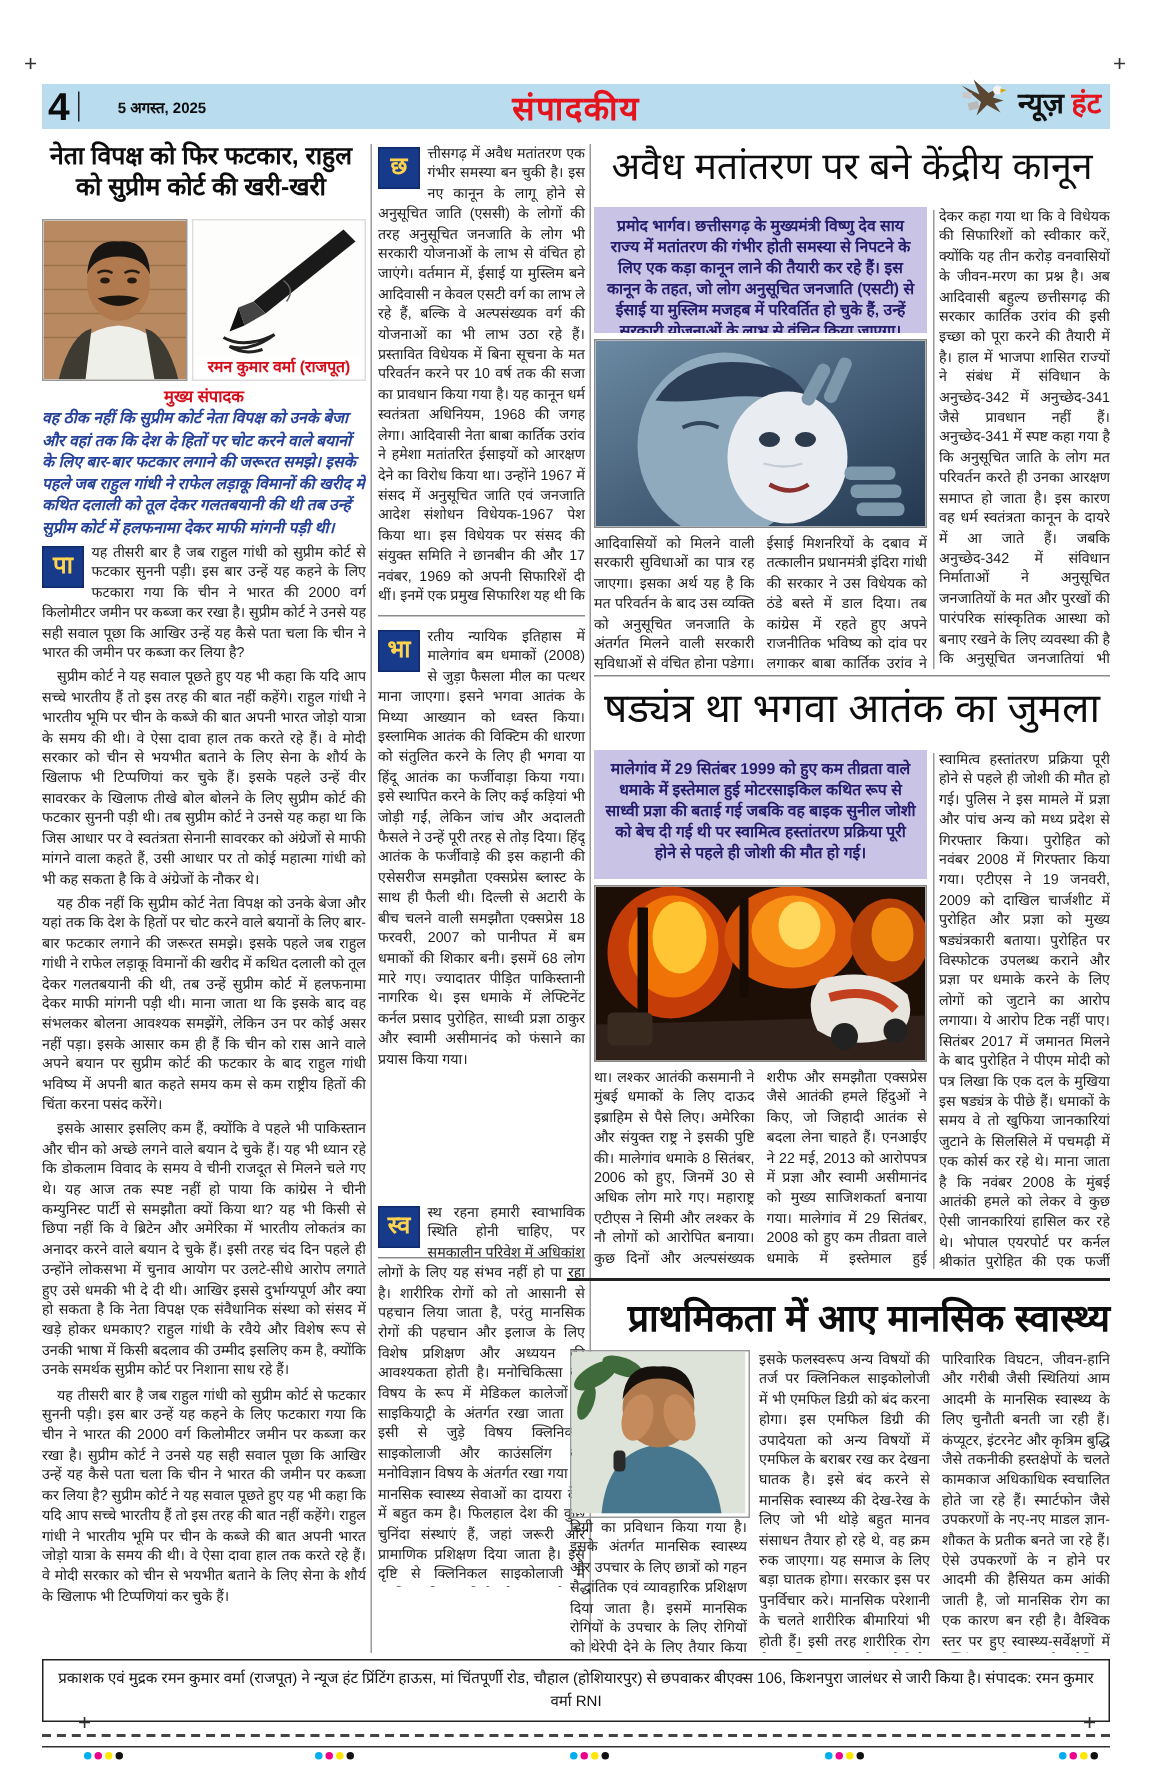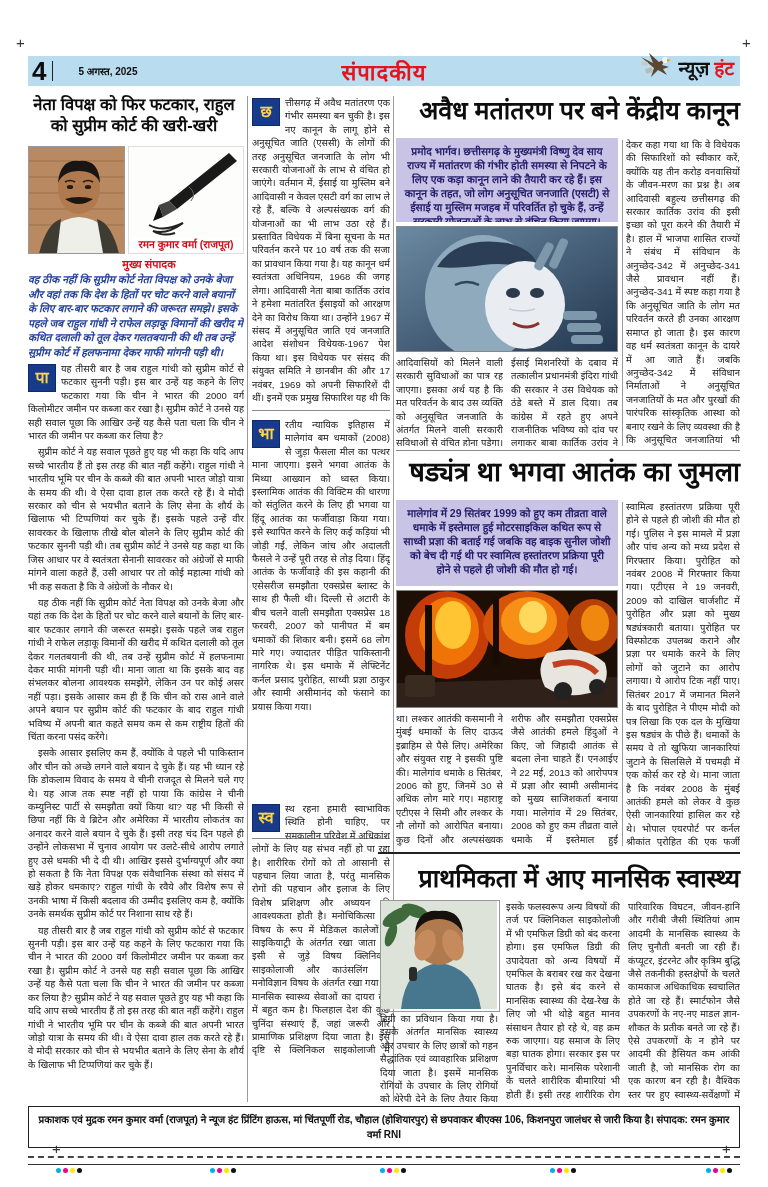--- a/index.html
+++ b/index.html
@@ -24,40 +24,40 @@
   .vline{position:absolute;width:1px;background:#9a9a9a;}
   .hline{position:absolute;height:1px;background:#8a8a8a;}
   .hline-thick{position:absolute;height:2px;background:#222;}
   
   .l-head{position:absolute;left:24px;top:94px;width:220px;text-align:center;font-size:16.5px;line-height:21px;font-weight:bold;color:#0d0d0d;}
   .l-photos{position:absolute;left:28px;top:146px;width:216px;height:106px;display:flex;}
   .a-photo{width:100px;height:106px;overflow:hidden;border:1px solid #999;}
   .pen-box{position:relative;width:120px;height:106px;background:#fdfdfd;border:1px solid #ddd;margin-left:3px;}
   .pen-cap{position:absolute;left:2px;right:2px;bottom:2px;background:rgba(255,255,255,.85);
            color:#d40f1c;font-size:10.5px;font-weight:bold;text-align:center;}
-  .l-role{position:absolute;left:41px;top:256px;width:216px;text-align:center;color:#d40f1c;font-size:11px;font-weight:bold;}
+  .l-role{position:absolute;left:28px;top:256px;width:216px;text-align:center;color:#d40f1c;font-size:11px;font-weight:bold;}
   .l-intro{position:absolute;left:28px;top:272px;width:216px;height:86px;overflow:hidden;
            font-size:10.5px;line-height:14.5px;font-style:italic;font-weight:bold;color:#27439b;}
   .l-body{position:absolute;left:28px;top:362px;width:216px;height:740px;}
   
   .c2{position:absolute;left:252px;width:138px;}
   
-  .r-head{position:absolute;left:396px;width:344px;text-align:right;font-weight:bold;color:#0d0d0d;}
+  .r-head{position:absolute;left:396px;width:344px;text-align:center;font-weight:normal;color:#0d0d0d;}
   .introbox{position:absolute;left:396px;width:222px;background:#c9c3e6;color:#241d6b;font-weight:bold;
             font-size:10.5px;line-height:14px;text-align:center;padding:6px 7px;box-sizing:border-box;overflow:hidden;}
   .img-frame{position:absolute;left:396px;width:222px;overflow:hidden;border:1px solid #888;box-sizing:border-box;}
   .subcol{position:absolute;width:107px;}
   .rcol{position:absolute;left:626px;width:114px;}
   
   .m-head{position:absolute;left:380px;top:860px;width:360px;text-align:right;font-size:25px;font-weight:bold;color:#0d0d0d;}
   .m-photo{position:absolute;left:380px;top:900px;width:118px;height:110px;overflow:hidden;border:1px solid #999;}
   
   .footerbox{position:absolute;left:28px;top:1106px;width:712px;height:42px;border:1.5px solid #222;
              box-sizing:border-box;display:flex;flex-direction:column;justify-content:center;}
-  .footerbox div{text-align:center;font-size:10px;font-weight:bold;line-height:15px;color:#111;padding:0 8px;}
+  .footerbox div{text-align:center;font-size:10px;font-weight:normal;line-height:15px;color:#111;padding:0 8px;}
   .dashline{position:absolute;left:28px;top:1156px;width:712px;border-top:2px dashed #444;}
   .regline{position:absolute;left:28px;top:1164px;width:712px;height:1px;background:#333;}
   .dotgrp{position:absolute;top:1168px;display:flex;gap:2px;}
   .dot{width:5px;height:5px;border-radius:50%;}
   .dc{background:#00aeef}.dm{background:#ec008c}.dy{background:#ffe600}.dk{background:#111}
 </style>
 </head>
 <body>
 
 <div class="page">

